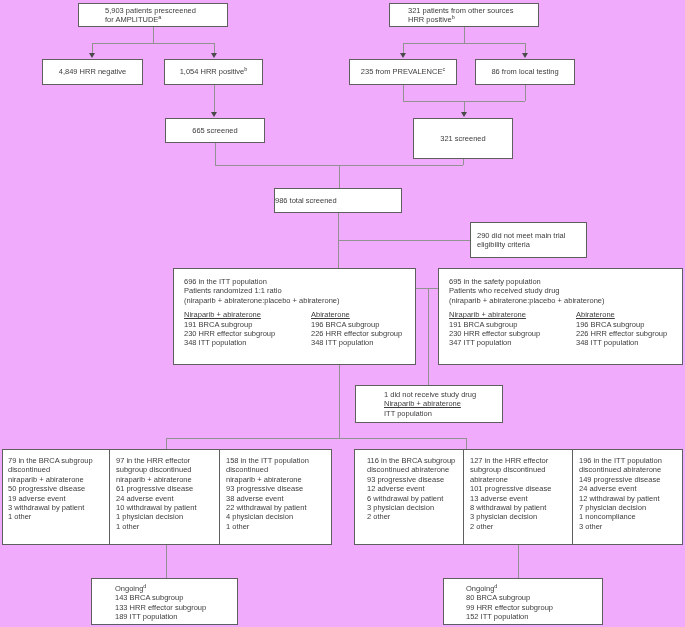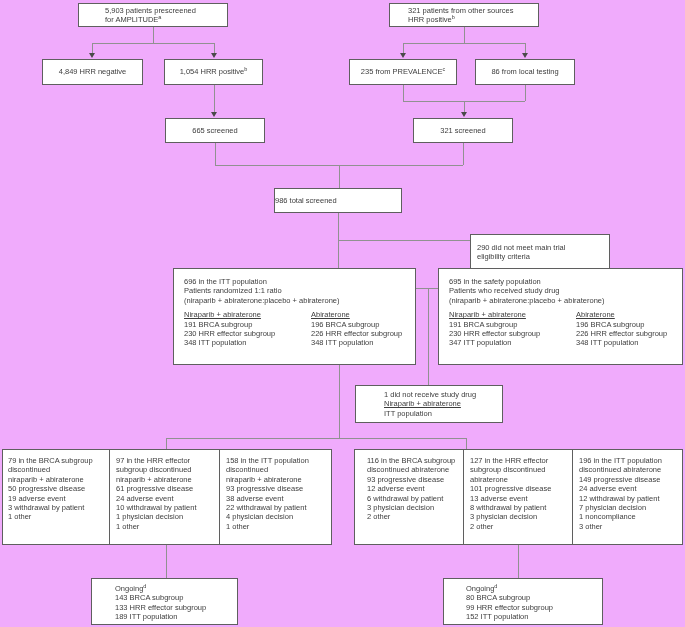--- a/index.html
+++ b/index.html
@@ -70,29 +70,29 @@
   </div>
 
   <div class="node cc" style="left:475px;top:59px;width:100px;height:26px">
     <span>86 from local testing</span>
   </div>
 
   <div class="node cc" style="left:165px;top:118px;width:100px;height:25px">
     <span>665 screened</span>
   </div>
 
-  <div class="node cc" style="left:413px;top:118px;width:100px;height:25px">
+  <div class="node cc" style="left:413px;top:118px;width:100px;height:41px">
     <span>321 screened</span>
   </div>
 
   <div class="node vc" style="left:274px;top:188px;width:128px;height:25px;">
     <span>986 total screened</span>
   </div>
 
-  <div class="node vc" style="left:470px;top:234px;width:140px;height:36px;padding-left:6px">
+  <div class="node vc" style="left:470px;top:222px;width:117px;height:36px;padding-left:6px">
       <div>290 did not meet main trial</div>
       <div>eligibility criteria</div>
     </div>
 
   <div class="node" style="left:173px;top:268px;width:243px;height:97px;padding:8px 6px 6px 10px">
     <div>
         <div>696 in the ITT population</div>
         <div>Patients randomized 1:1 ratio</div>
         <div>(niraparib + abiraterone:placebo + abiraterone)</div>
       </div>

